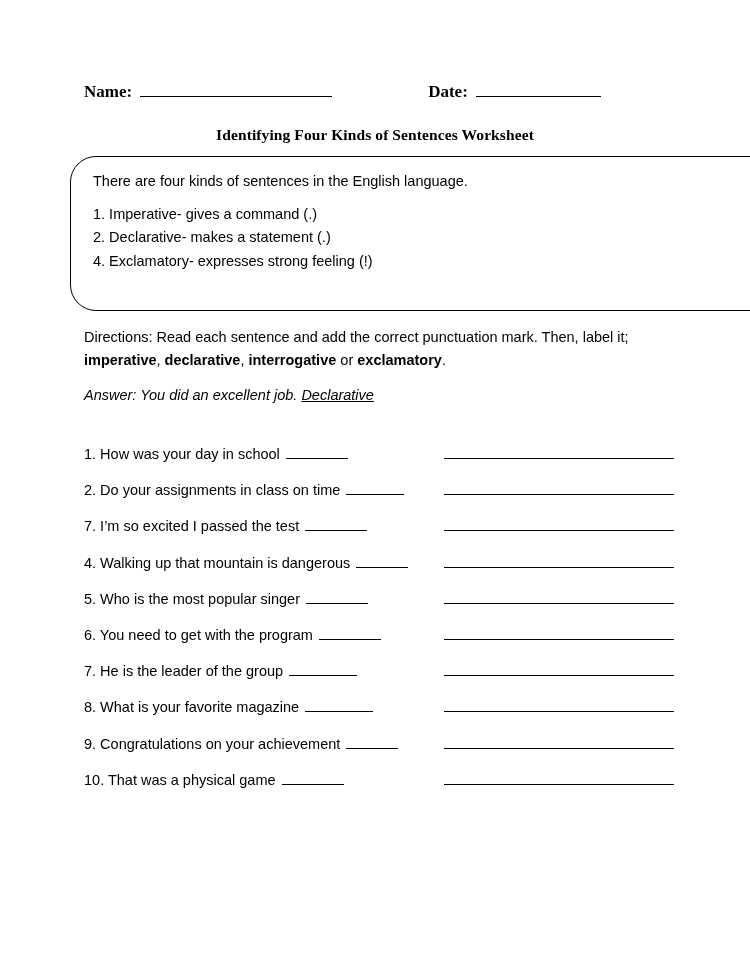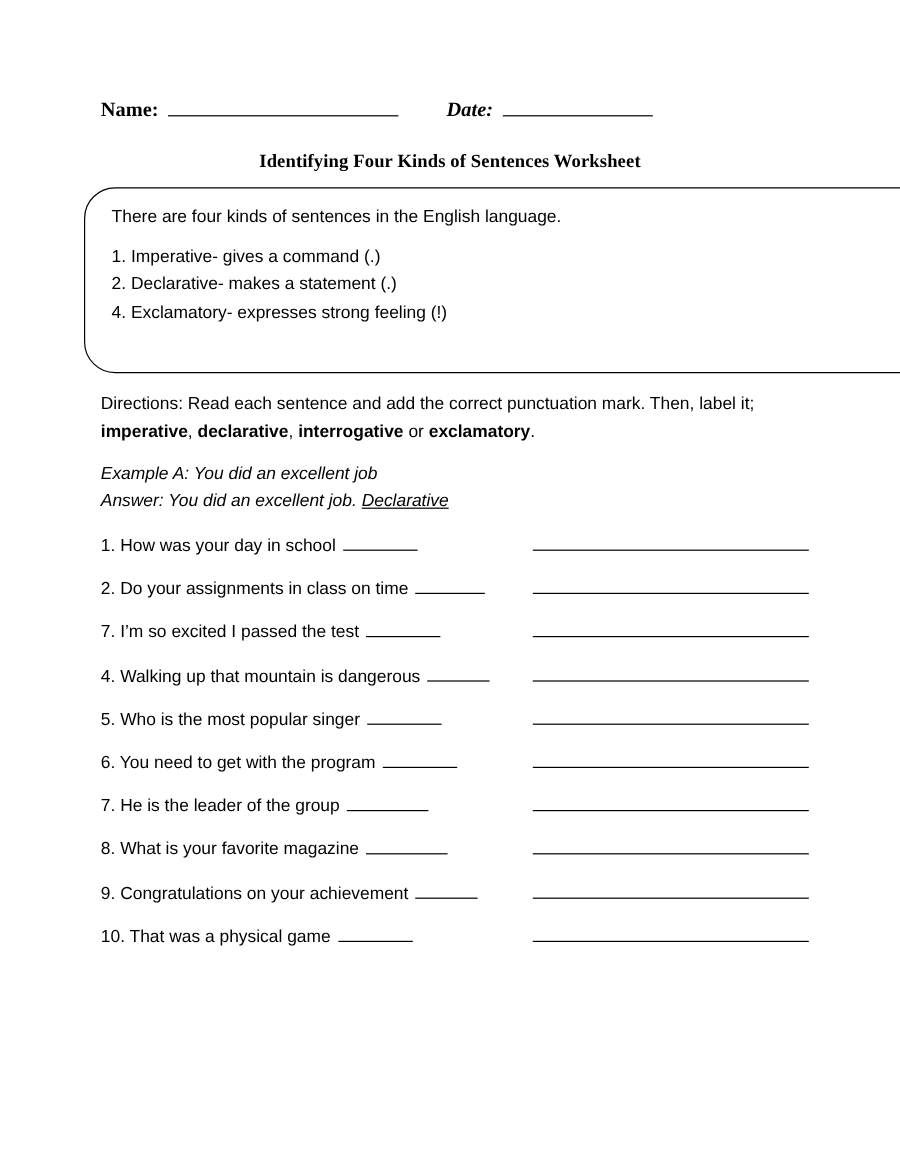--- a/index.html
+++ b/index.html
@@ -41,21 +41,21 @@
     font-size: 17px;
   }
   .field-label { white-space: nowrap; }
   .field-line {
     display: inline-block;
     border-bottom: 1.5px solid #000;
     height: 14px;
   }
   .name-field { margin-right: 0; }
   .name-field .field-line { width: 192px; margin-left: 8px; }
-  .date-field { margin-left: 40px; font-style: italic; }
+  .date-field { margin-left: 96px; }
   .date-field .field-line { width: 125px; margin-left: 8px; }
 
   
   .worksheet-title {
     position: absolute;
     top: 126px;
     left: 0;
     width: 750px;
     text-align: center;
     font-family: "Liberation Serif", serif;
@@ -165,21 +165,20 @@
       <li>2. Declarative- makes a statement (.)</li>
       <li>4. Exclamatory- expresses strong feeling (!)</li>
     </ul>
   </div>
 
   <div class="directions">
     <span>Directions: Read each sentence and add the correct punctuation mark. Then, label it; </span><b>imperative</b><span>, </span><b>declarative</b><span>, </span><b>interrogative</b><span> or </span><b>exclamatory</b><span>.</span>
   </div>
 
   <div class="example">
-    <div>Example A: You did an excellent job</div>
     <div><span>Answer: You did an excellent job. </span><span class="answer-underline">Declarative</span></div>
   </div>
 
   <div class="questions">
 
     <div class="q-row">
       <span class="q-text">1. How was your day in school</span>
       <span class="punct-line" style="width:62px"></span>
       <span class="label-line"></span>
     </div>

